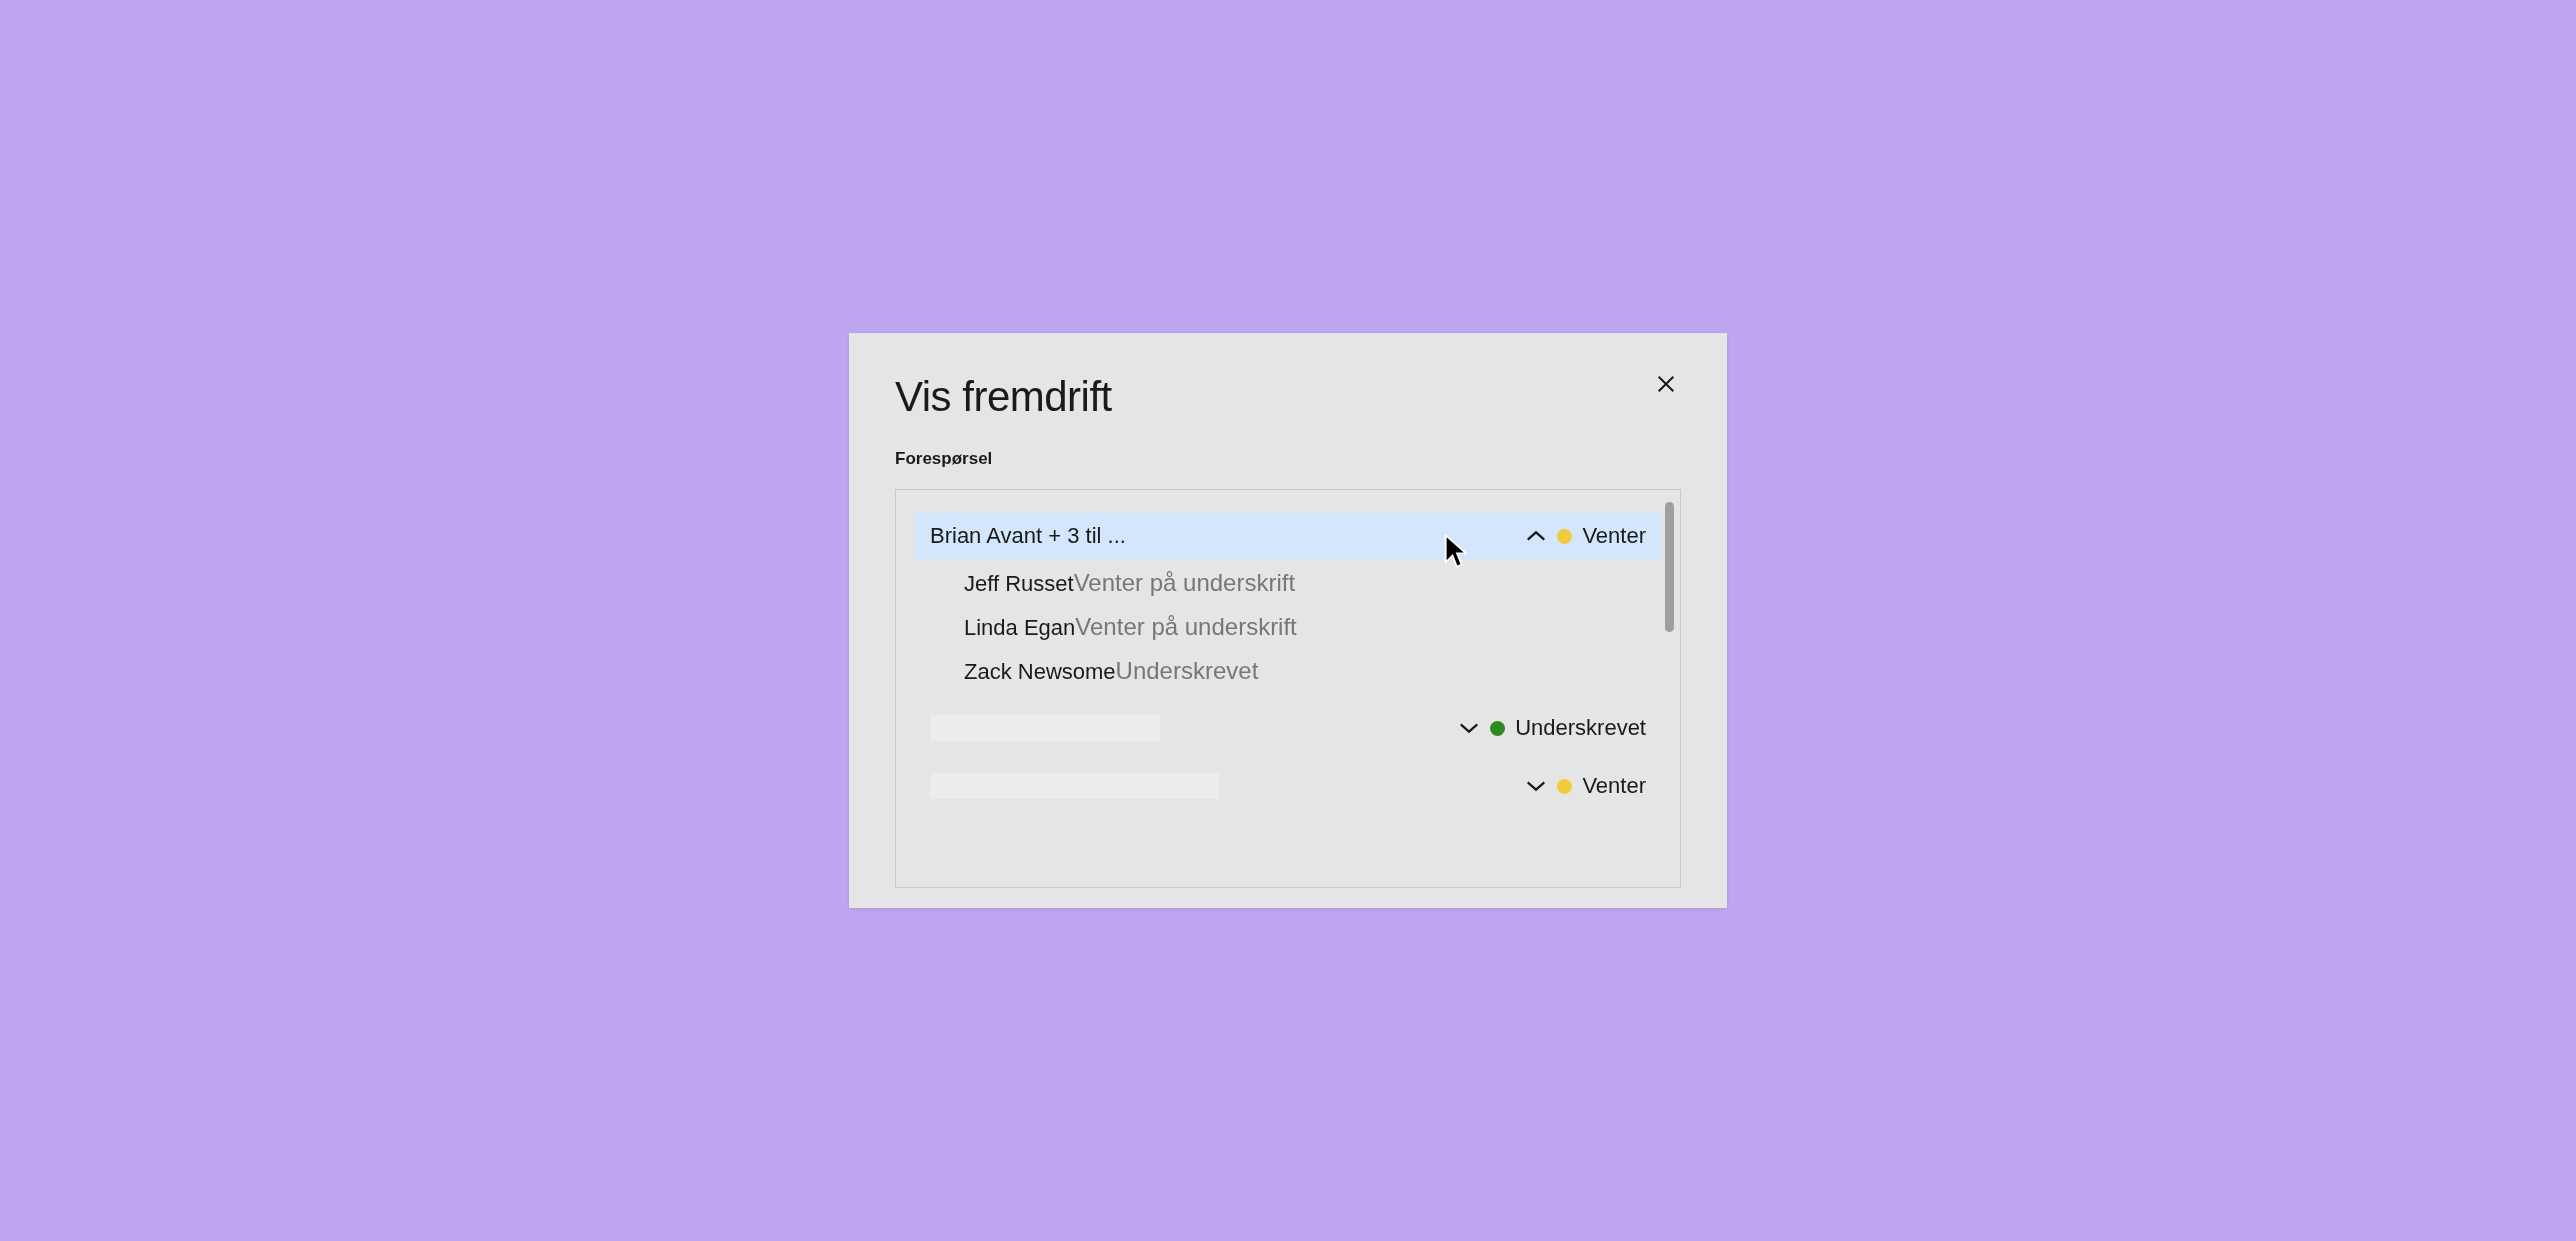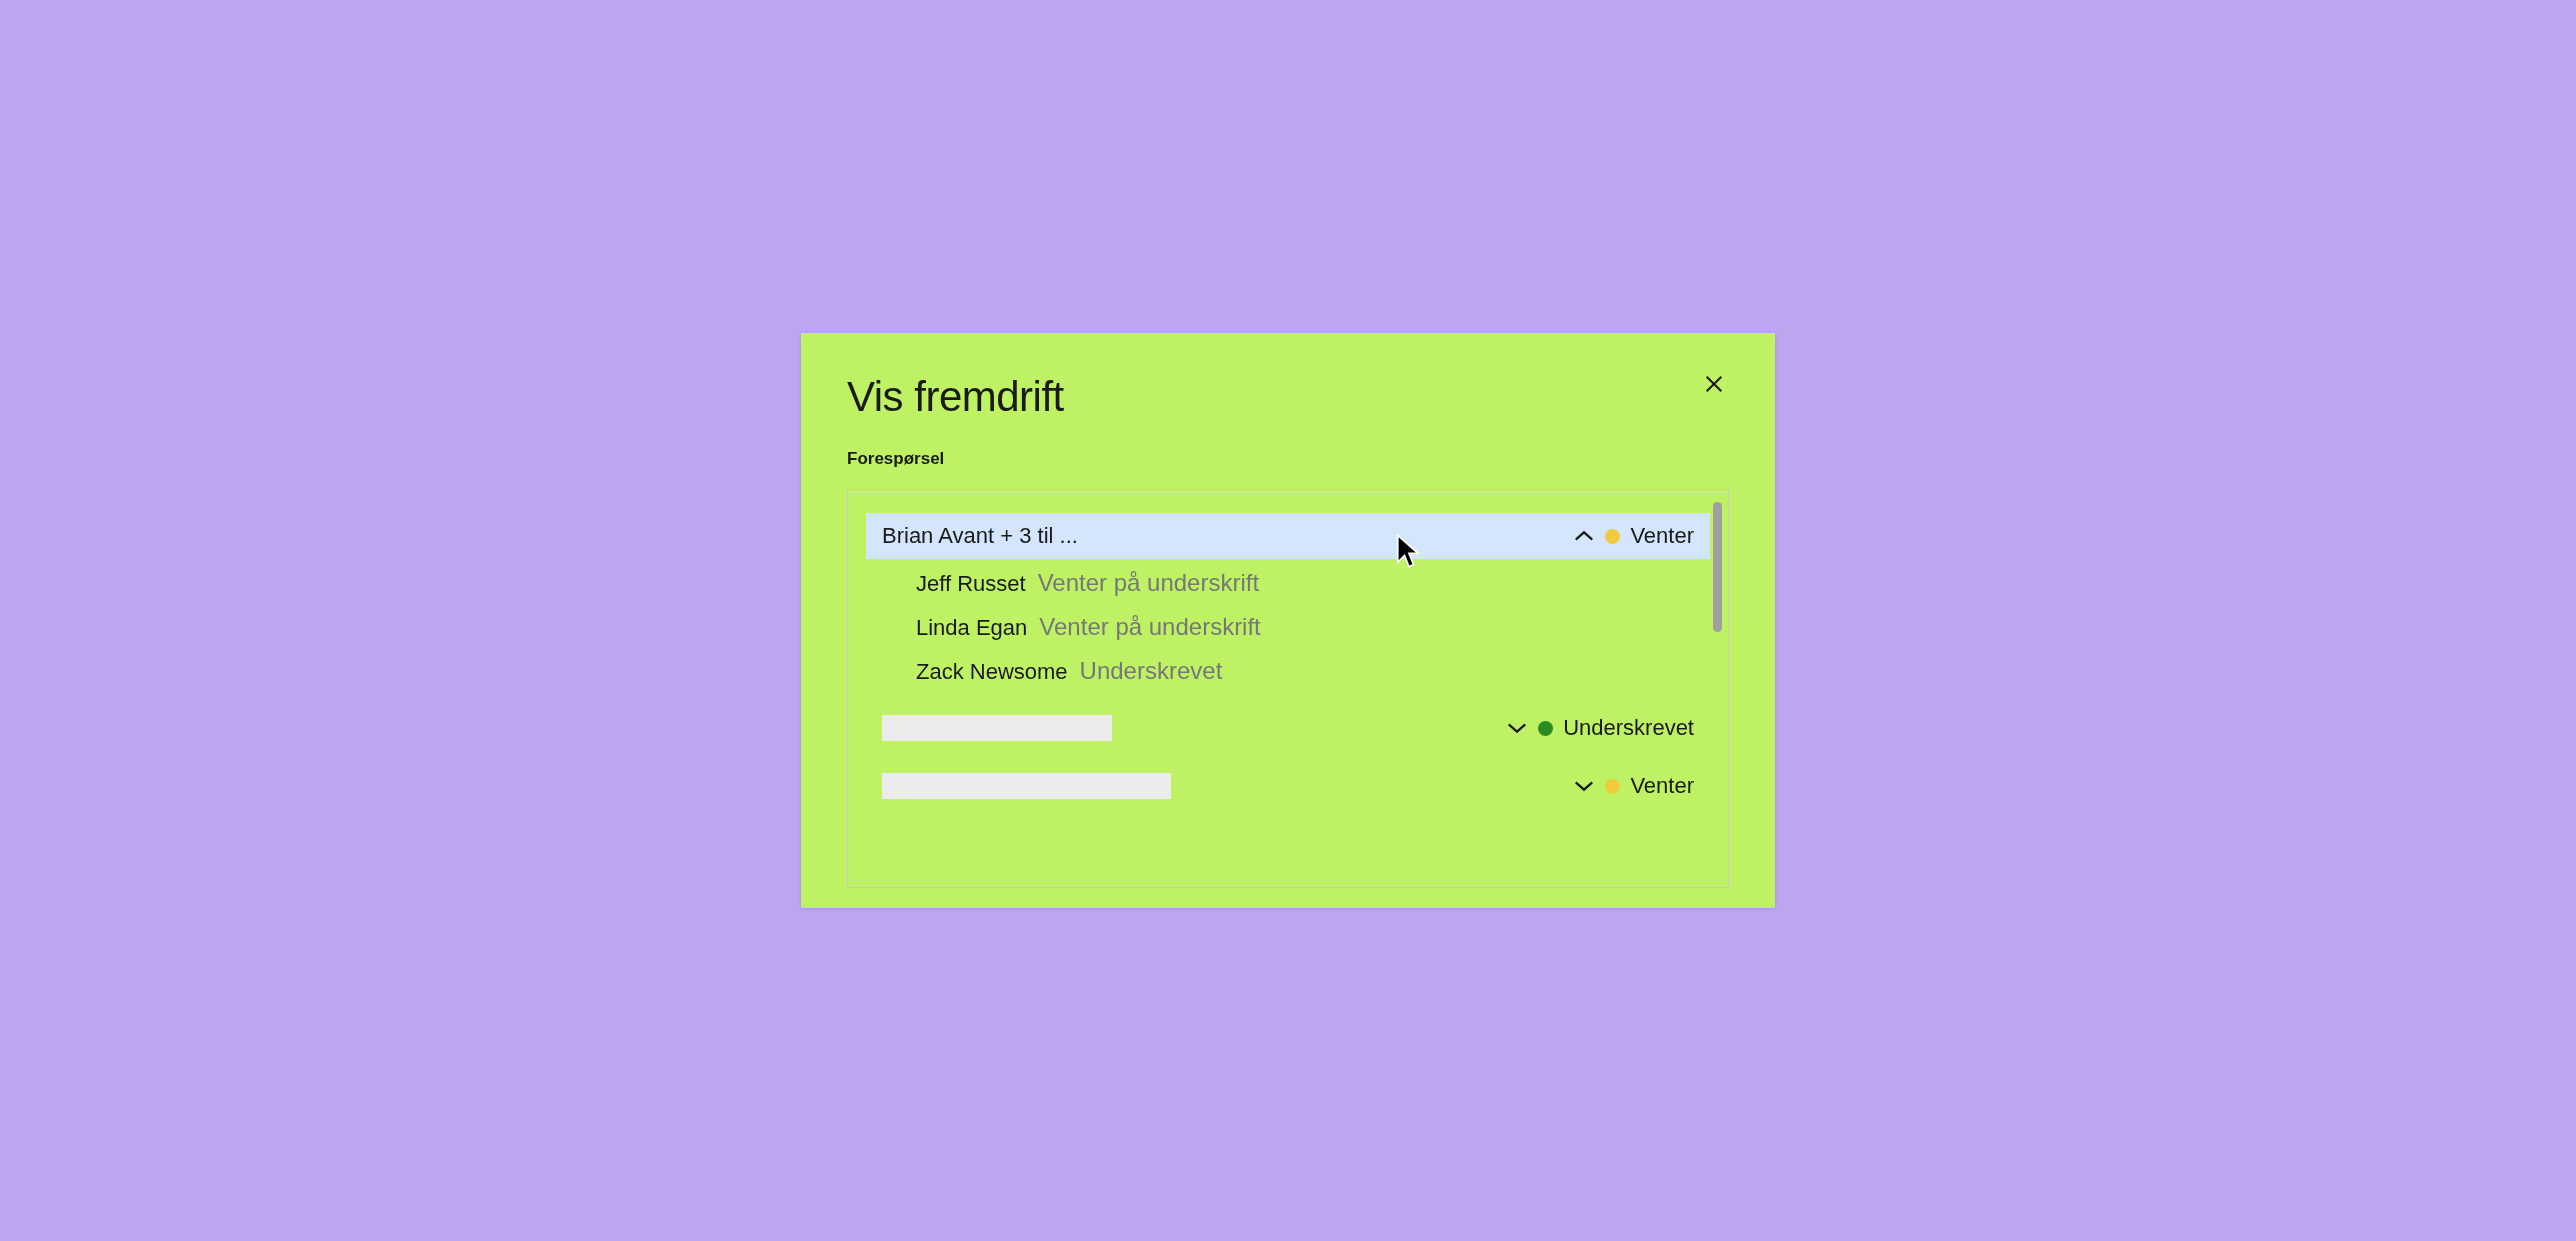--- a/index.html
+++ b/index.html
@@ -7,22 +7,22 @@
   body {
     background: #bda5ef;
     font-family: -apple-system, BlinkMacSystemFont, "Segoe UI", Helvetica, Arial, sans-serif;
     display: flex;
     align-items: center;
     justify-content: center;
     min-height: 743px;
     padding: 40px 0;
   }
   .modal {
-    background: #bef264;
-    width: 974px;
+    background: #e5e5e5;
+    width: 878px;
     padding: 40px 46px 20px 46px;
     position: relative;
     box-shadow: 0 1px 4px rgba(0,0,0,0.08);
   }
   .modal-title {
     font-size: 42px;
     font-weight: 400;
     color: #1a1a1a;
     margin-bottom: 28px;
     letter-spacing: -0.5px;
@@ -95,21 +95,20 @@
     display: inline-block;
   }
   .dot.yellow { background: #f2cb3c; }
   .dot.green  { background: #2b8a22; }
   .sub-list {
     padding-left: 50px;
   }
   .sub-item {
     display: flex;
     align-items: baseline;
-    gap: 12px;
     padding: 8px 0;
     font-size: 22px;
   }
   .sub-name   { color: #1a1a1a; }
   .sub-status { color: #777; font-size: 24px; }
   .collapsed-row {
     display: flex;
     align-items: center;
     justify-content: space-between;
     padding: 10px 16px;

